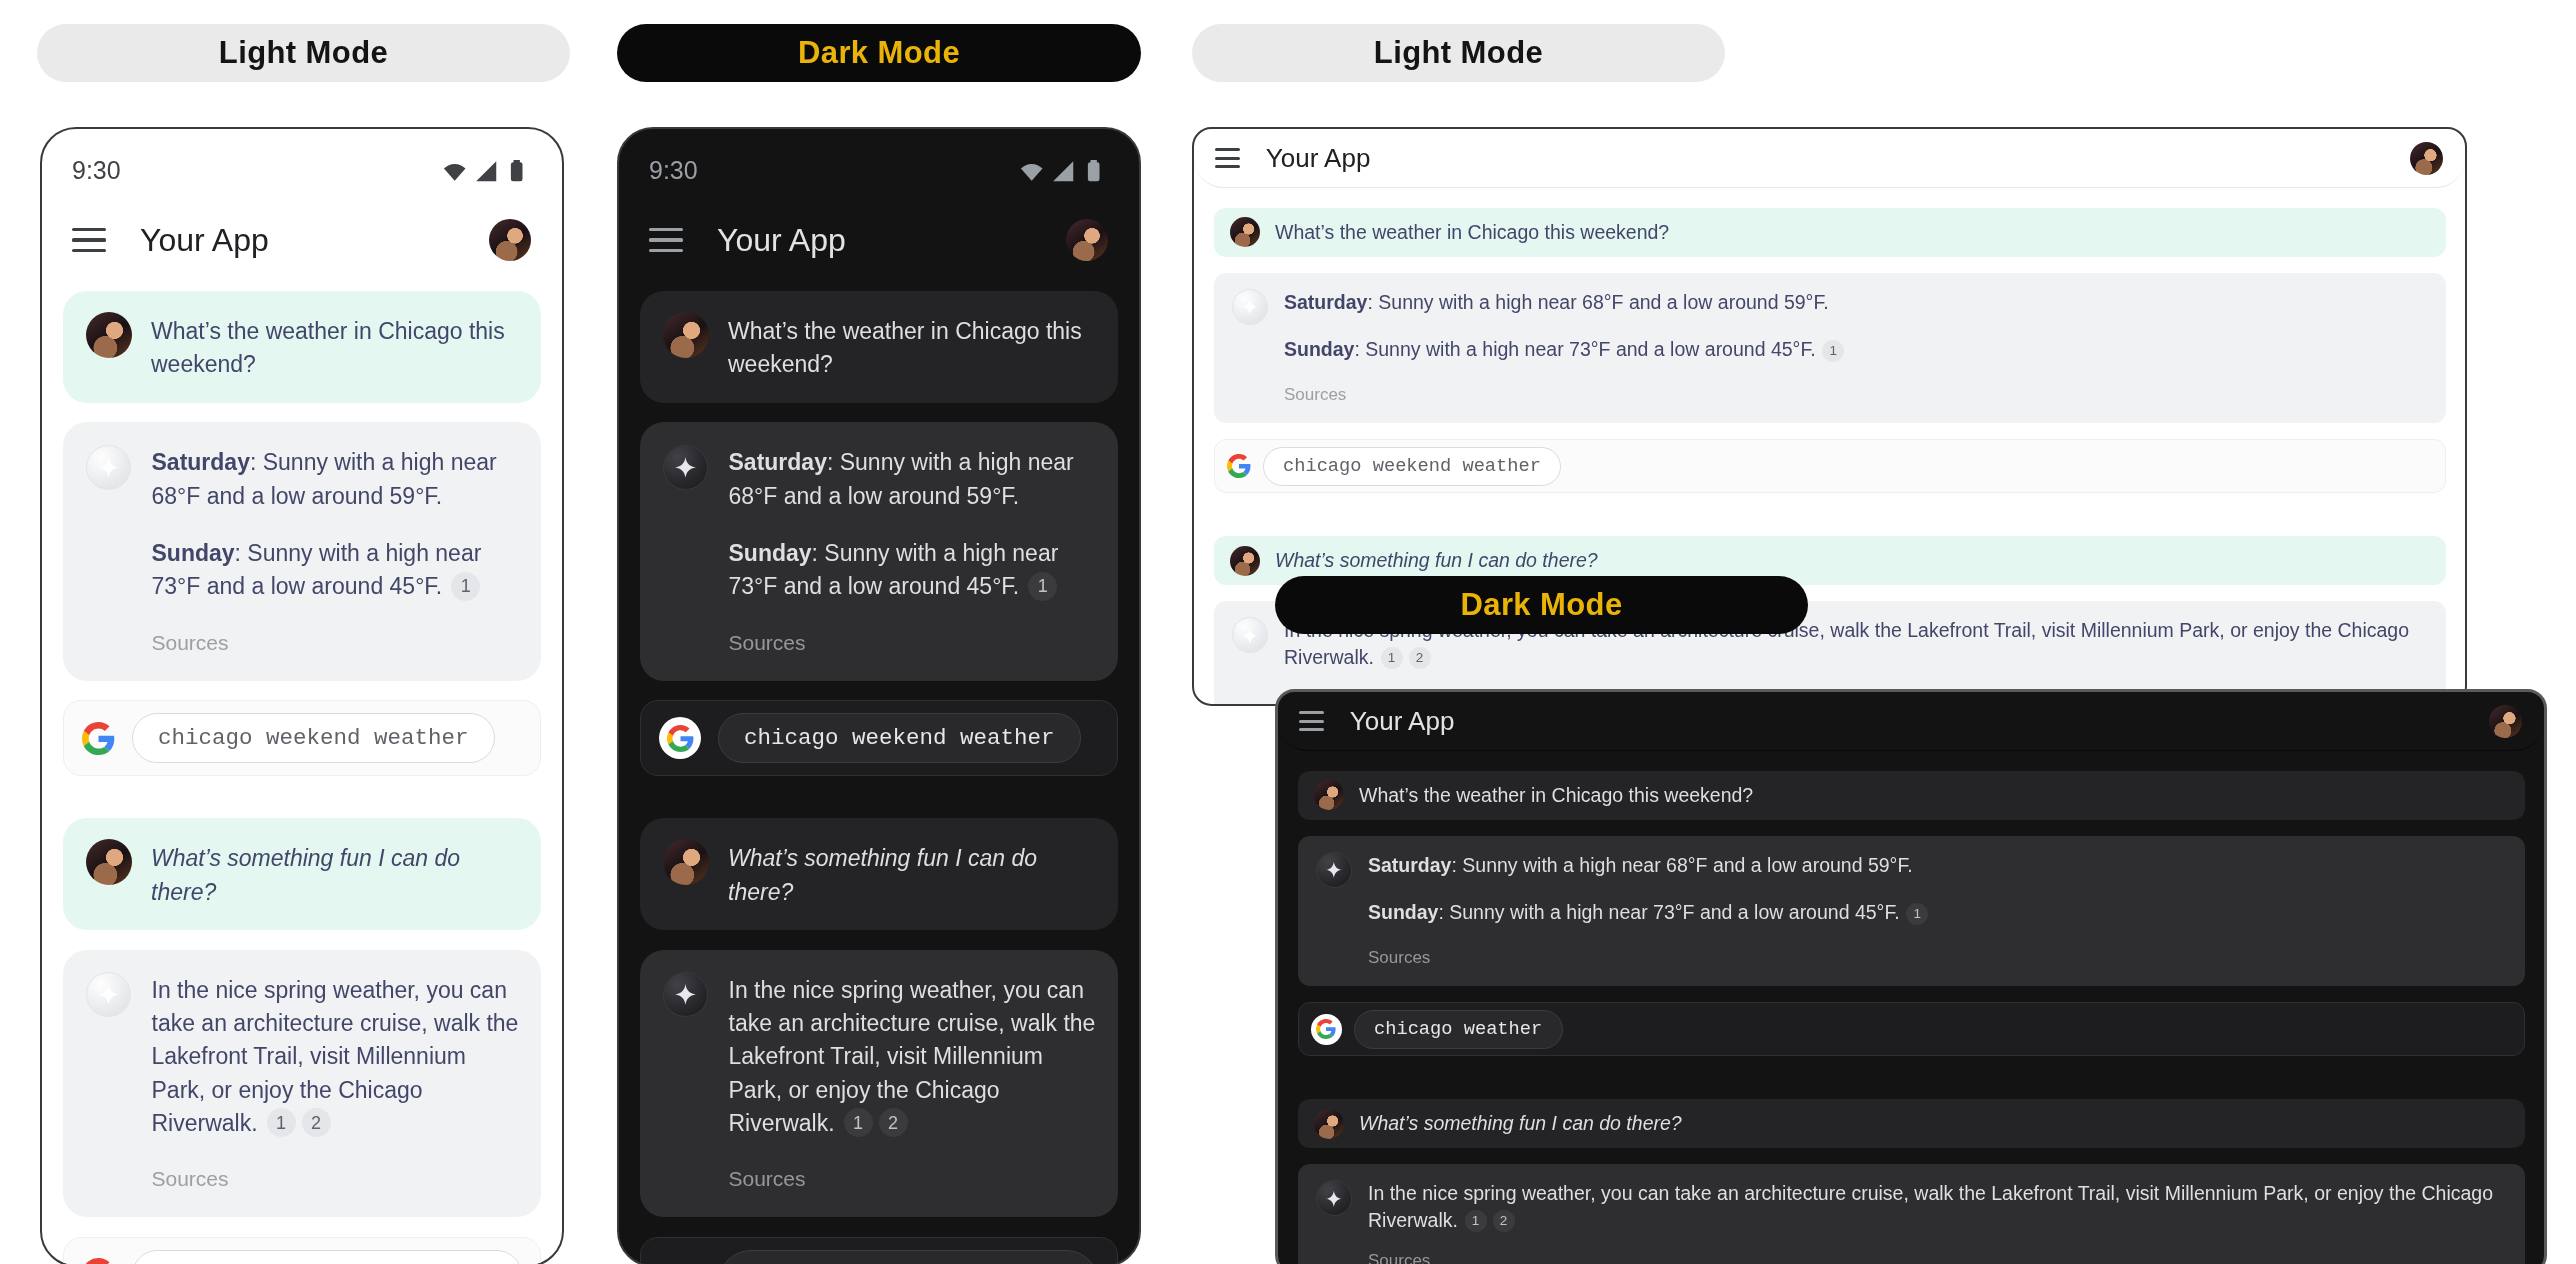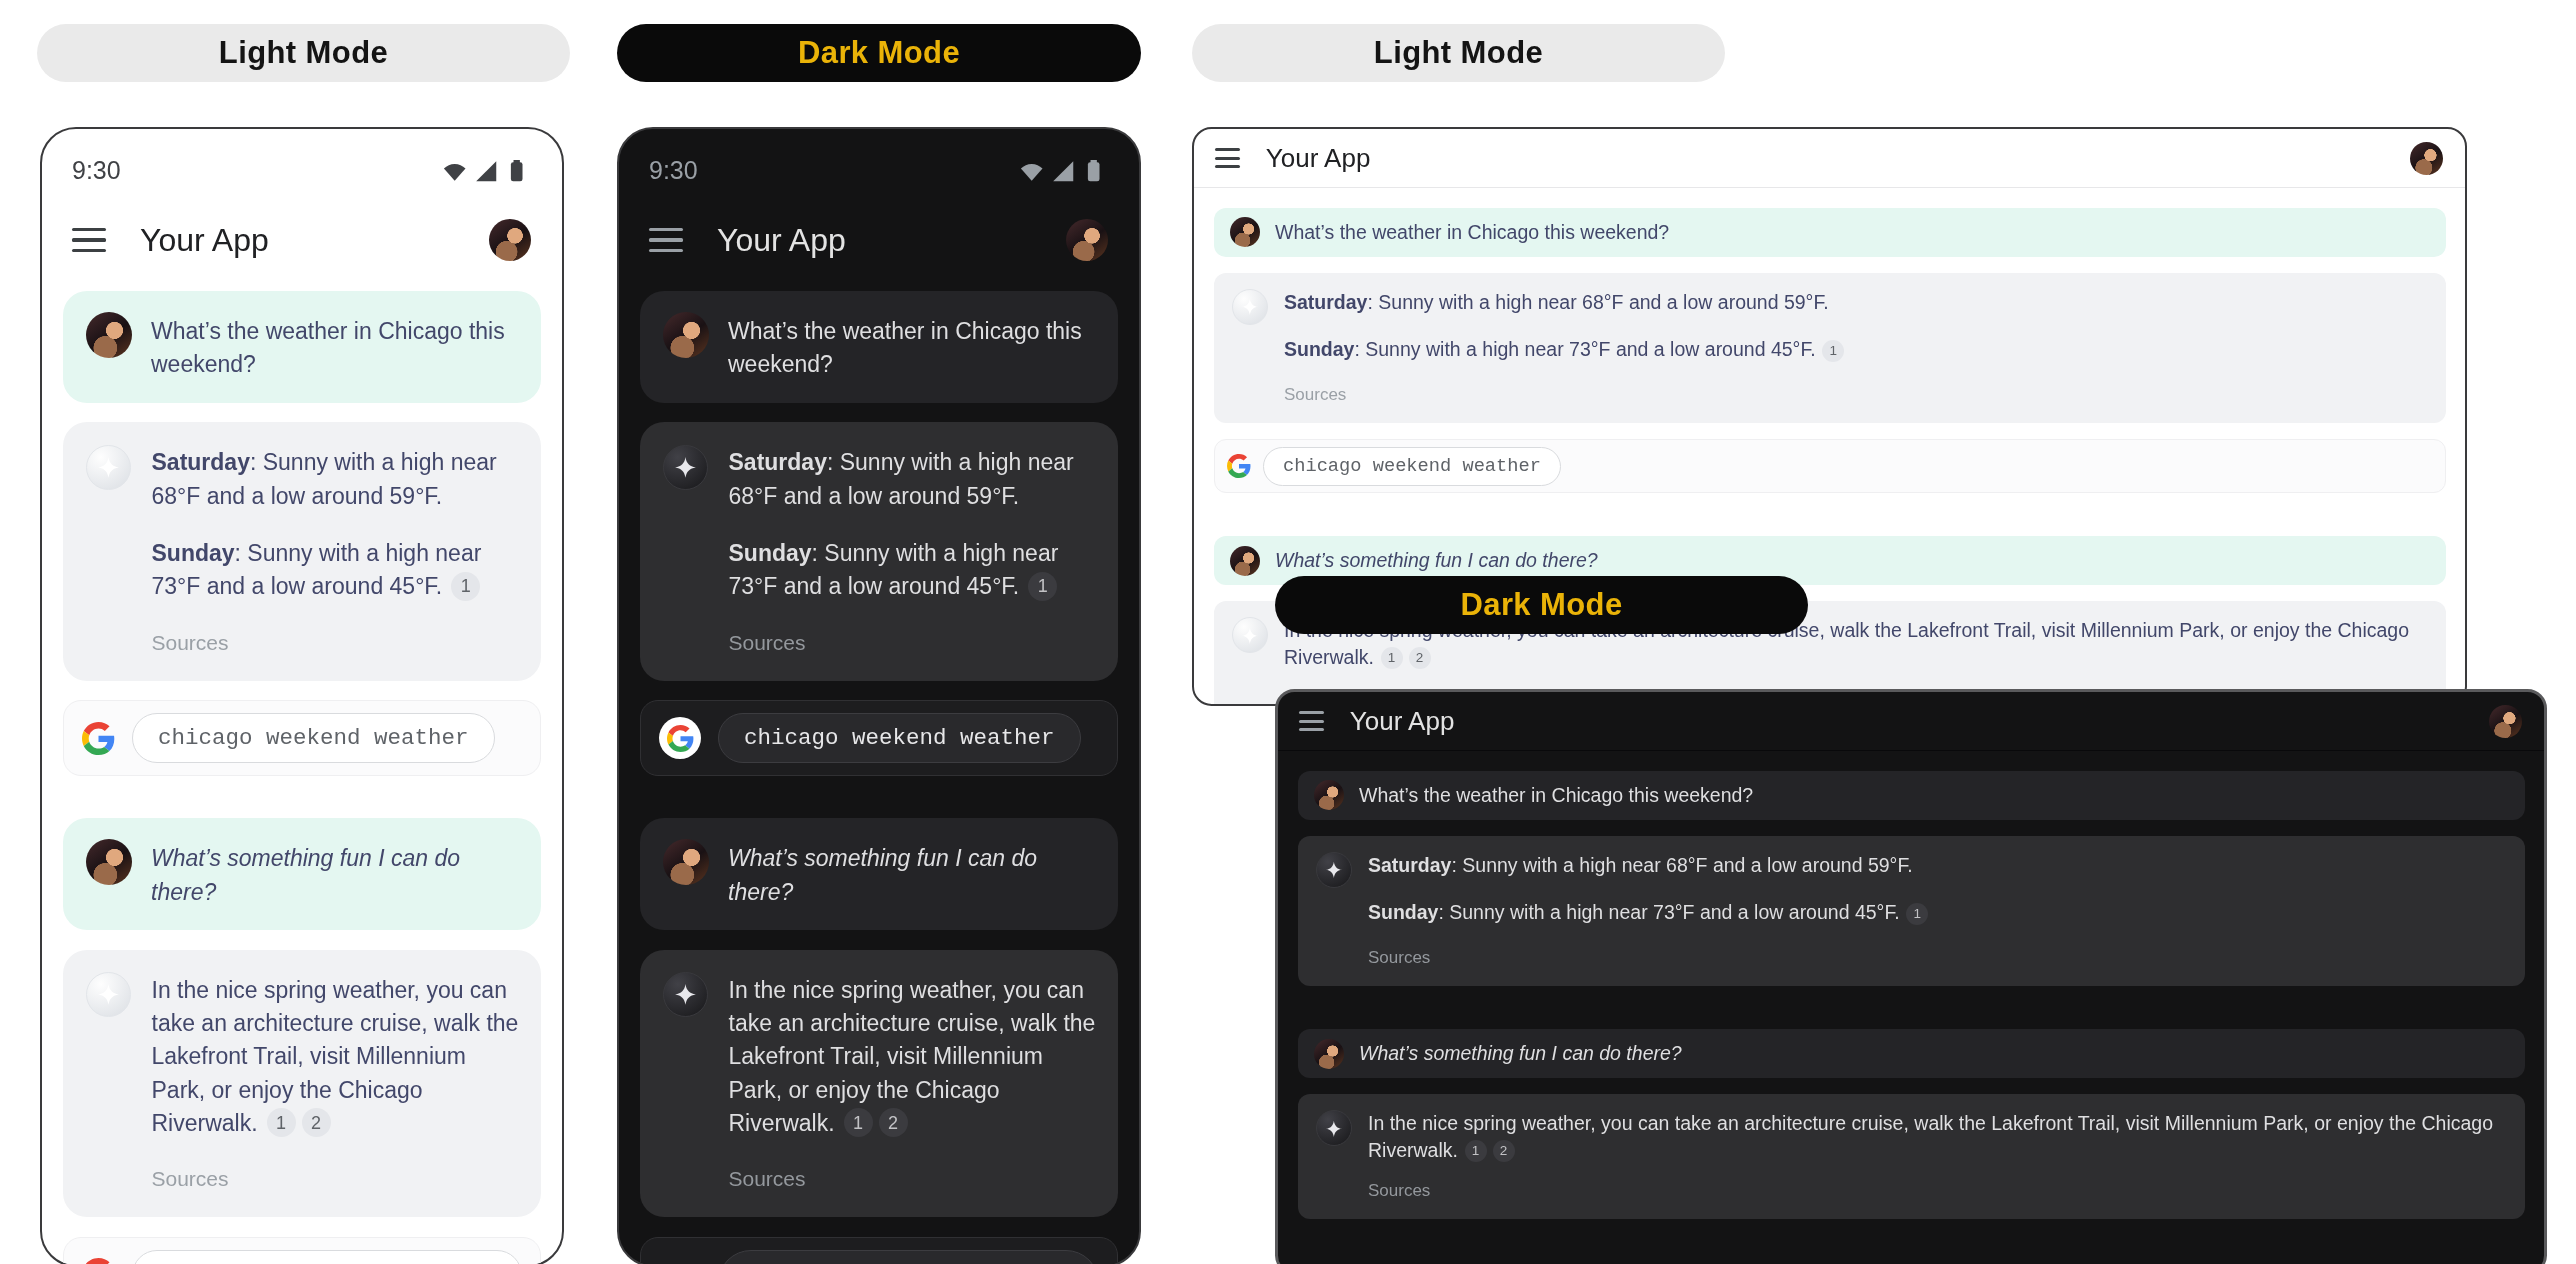--- a/index.html
+++ b/index.html
@@ -28,21 +28,21 @@
     --chip-bg:#29292c;--chip-border:#3c3c40;--chip-text:#e7e7e9;
     --fn-bg:#3b3b3f;--fn-text:#c2c2c5;--icon:#9aa0a6;--divider:#09090b;}
 
   
   .statusbar{display:flex;justify-content:space-between;align-items:center;padding:27px 33px 0 30px;
     color:var(--status);font-size:25px;font-weight:500;flex:none;}
   .sicons{display:flex;align-items:center;gap:5.2px;}
   .sicons svg{width:25.4px;height:25.4px;fill:var(--status);}
 
   
-  .appbar{display:flex;align-items:center;flex:none;}
+  .appbar{display:flex;align-items:center;flex:none;border-radius:29px;}
   .phone .appbar{padding:0 31px 0 30px;margin-top:34px;}
   .tablet .appbar{height:58px;padding:0 22.5px 0 21px;border-bottom:1.5px solid var(--divider);}
   .menu{display:flex;flex-direction:column;justify-content:center;gap:6.7px;cursor:pointer;}
   .menu i{display:block;background:var(--icon);border-radius:1.5px;}
   .phone .menu i{width:34px;height:3.7px;}
   .tablet .menu i{width:25.4px;height:3px;}
   .tablet .menu{gap:5.2px;}
   .apptitle{color:var(--title);font-weight:400;}
   .phone .apptitle{font-size:32px;margin-left:34px;}
   .tablet .apptitle{font-size:26px;margin-left:25.4px;}
@@ -367,20 +367,31 @@
           <svg viewBox="0 0 24 24">
             <path d="M12 2C12.8 8 16 11.2 22 12 16 12.8 12.8 16 12 22 11.2 16 8 12.8 2 12 8 11.2 11.2 8 12 2Z"></path>
           </svg>
         </div>
       <div class="cardbody">
         <p><b>Saturday</b><span>: Sunny with a high near 68°F and a low around 59°F.</span></p>
         <p><b>Sunday</b><span>: Sunny with a high near 73°F and a low around 45°F.</span><span class="fn">1</span></p>
         <div class="sources">Sources</div>
       </div>
     </div>
+    <div class="row chipcard">
+      <span class="gwrap">
+        <svg viewBox="0 0 48 48">
+            <path fill="#EA4335" d="M24 9.5c3.54 0 6.71 1.22 9.21 3.6l6.85-6.85C35.9 2.38 30.47 0 24 0 14.62 0 6.51 5.38 2.56 13.22l7.98 6.19C12.43 13.72 17.74 9.5 24 9.5z"></path>
+            <path fill="#4285F4" d="M46.98 24.55c0-1.57-.15-3.09-.38-4.55H24v9.02h12.94c-.58 2.96-2.26 5.48-4.78 7.18l7.73 6c4.51-4.18 7.09-10.36 7.09-17.65z"></path>
+            <path fill="#FBBC05" d="M10.53 28.59c-.48-1.45-.76-2.99-.76-4.59s.27-3.14.76-4.59l-7.98-6.19C.92 16.46 0 20.12 0 24c0 3.88.92 7.54 2.56 10.78l7.97-6.19z"></path>
+            <path fill="#34A853" d="M24 48c6.48 0 11.93-2.13 15.89-5.81l-7.73-6c-2.15 1.45-4.92 2.3-8.16 2.3-6.26 0-11.57-4.22-13.47-9.91l-7.98 6.19C6.51 42.62 14.62 48 24 48z"></path>
+          </svg>
+      </span>
+      <span class="chip">chicago weather</span>
+    </div>
     <div class="row bubble mt-lg">
       <div class="avatar"></div>
       <div class="msgtext">What’s something fun I can do there?</div>
     </div>
     <div class="row card">
       <div class="sparkle">
           <svg viewBox="0 0 24 24">
             <path d="M12 2C12.8 8 16 11.2 22 12 16 12.8 12.8 16 12 22 11.2 16 8 12.8 2 12 8 11.2 11.2 8 12 2Z"></path>
           </svg>
         </div>

